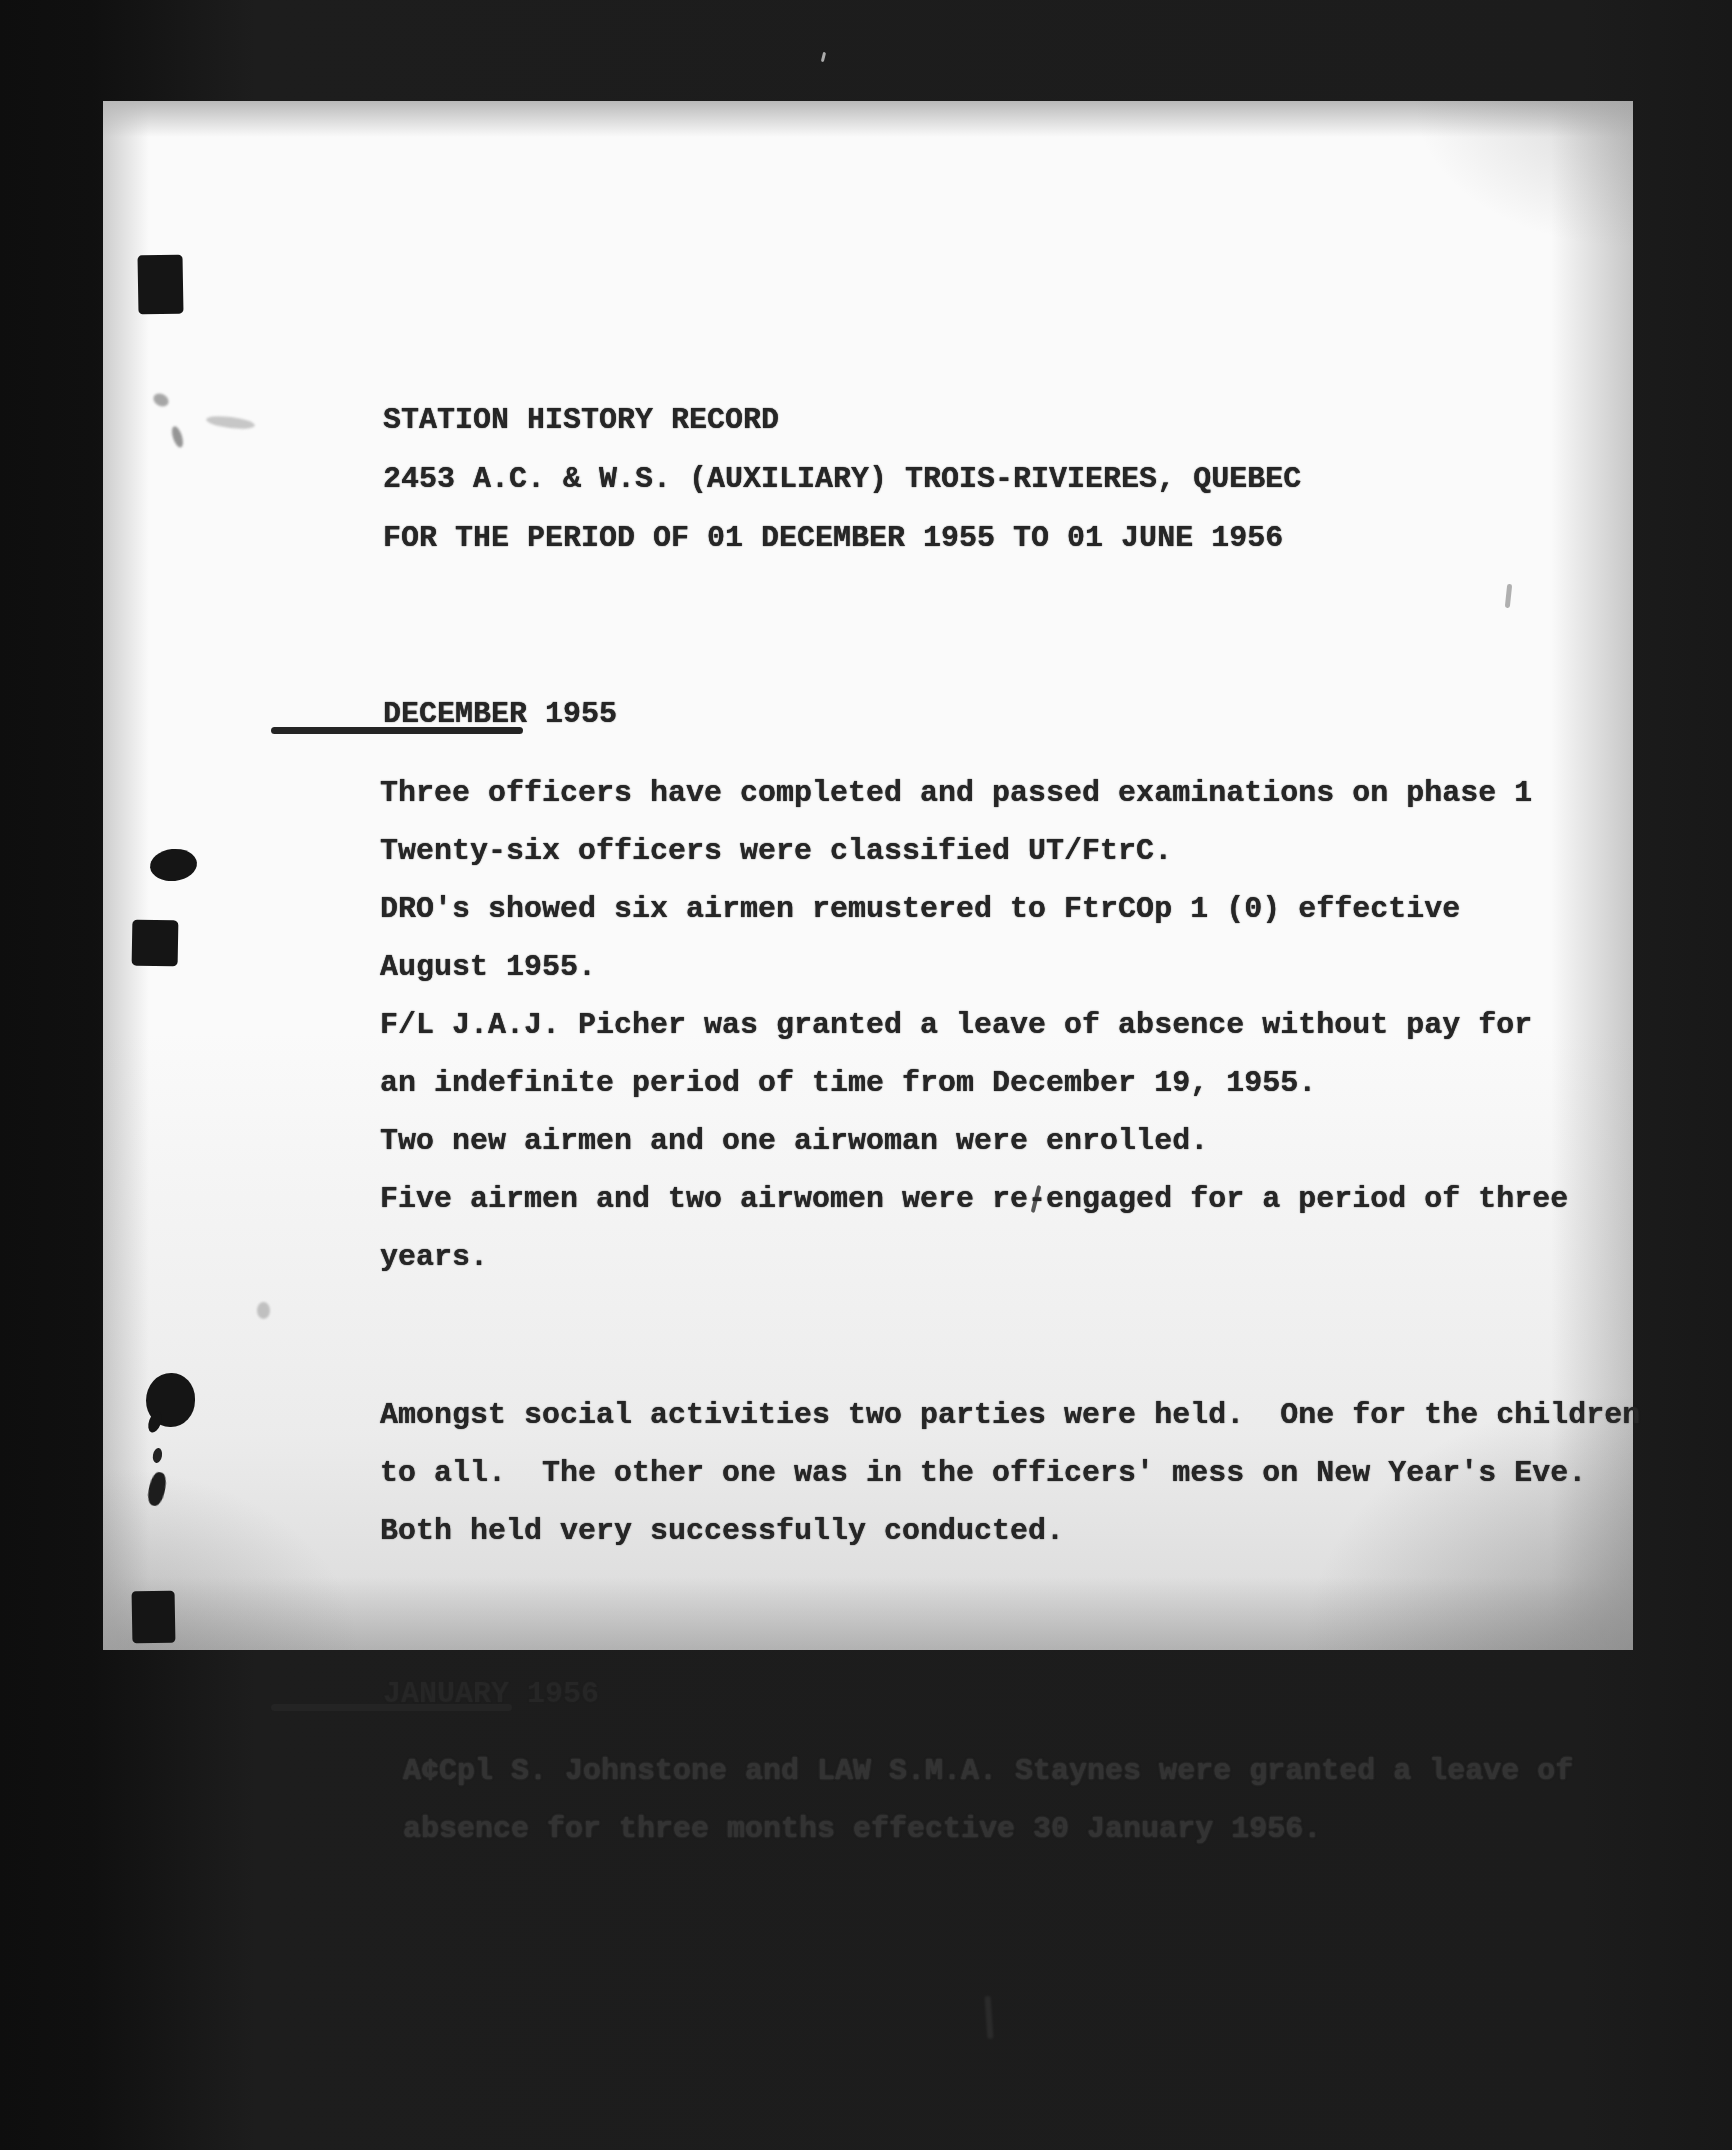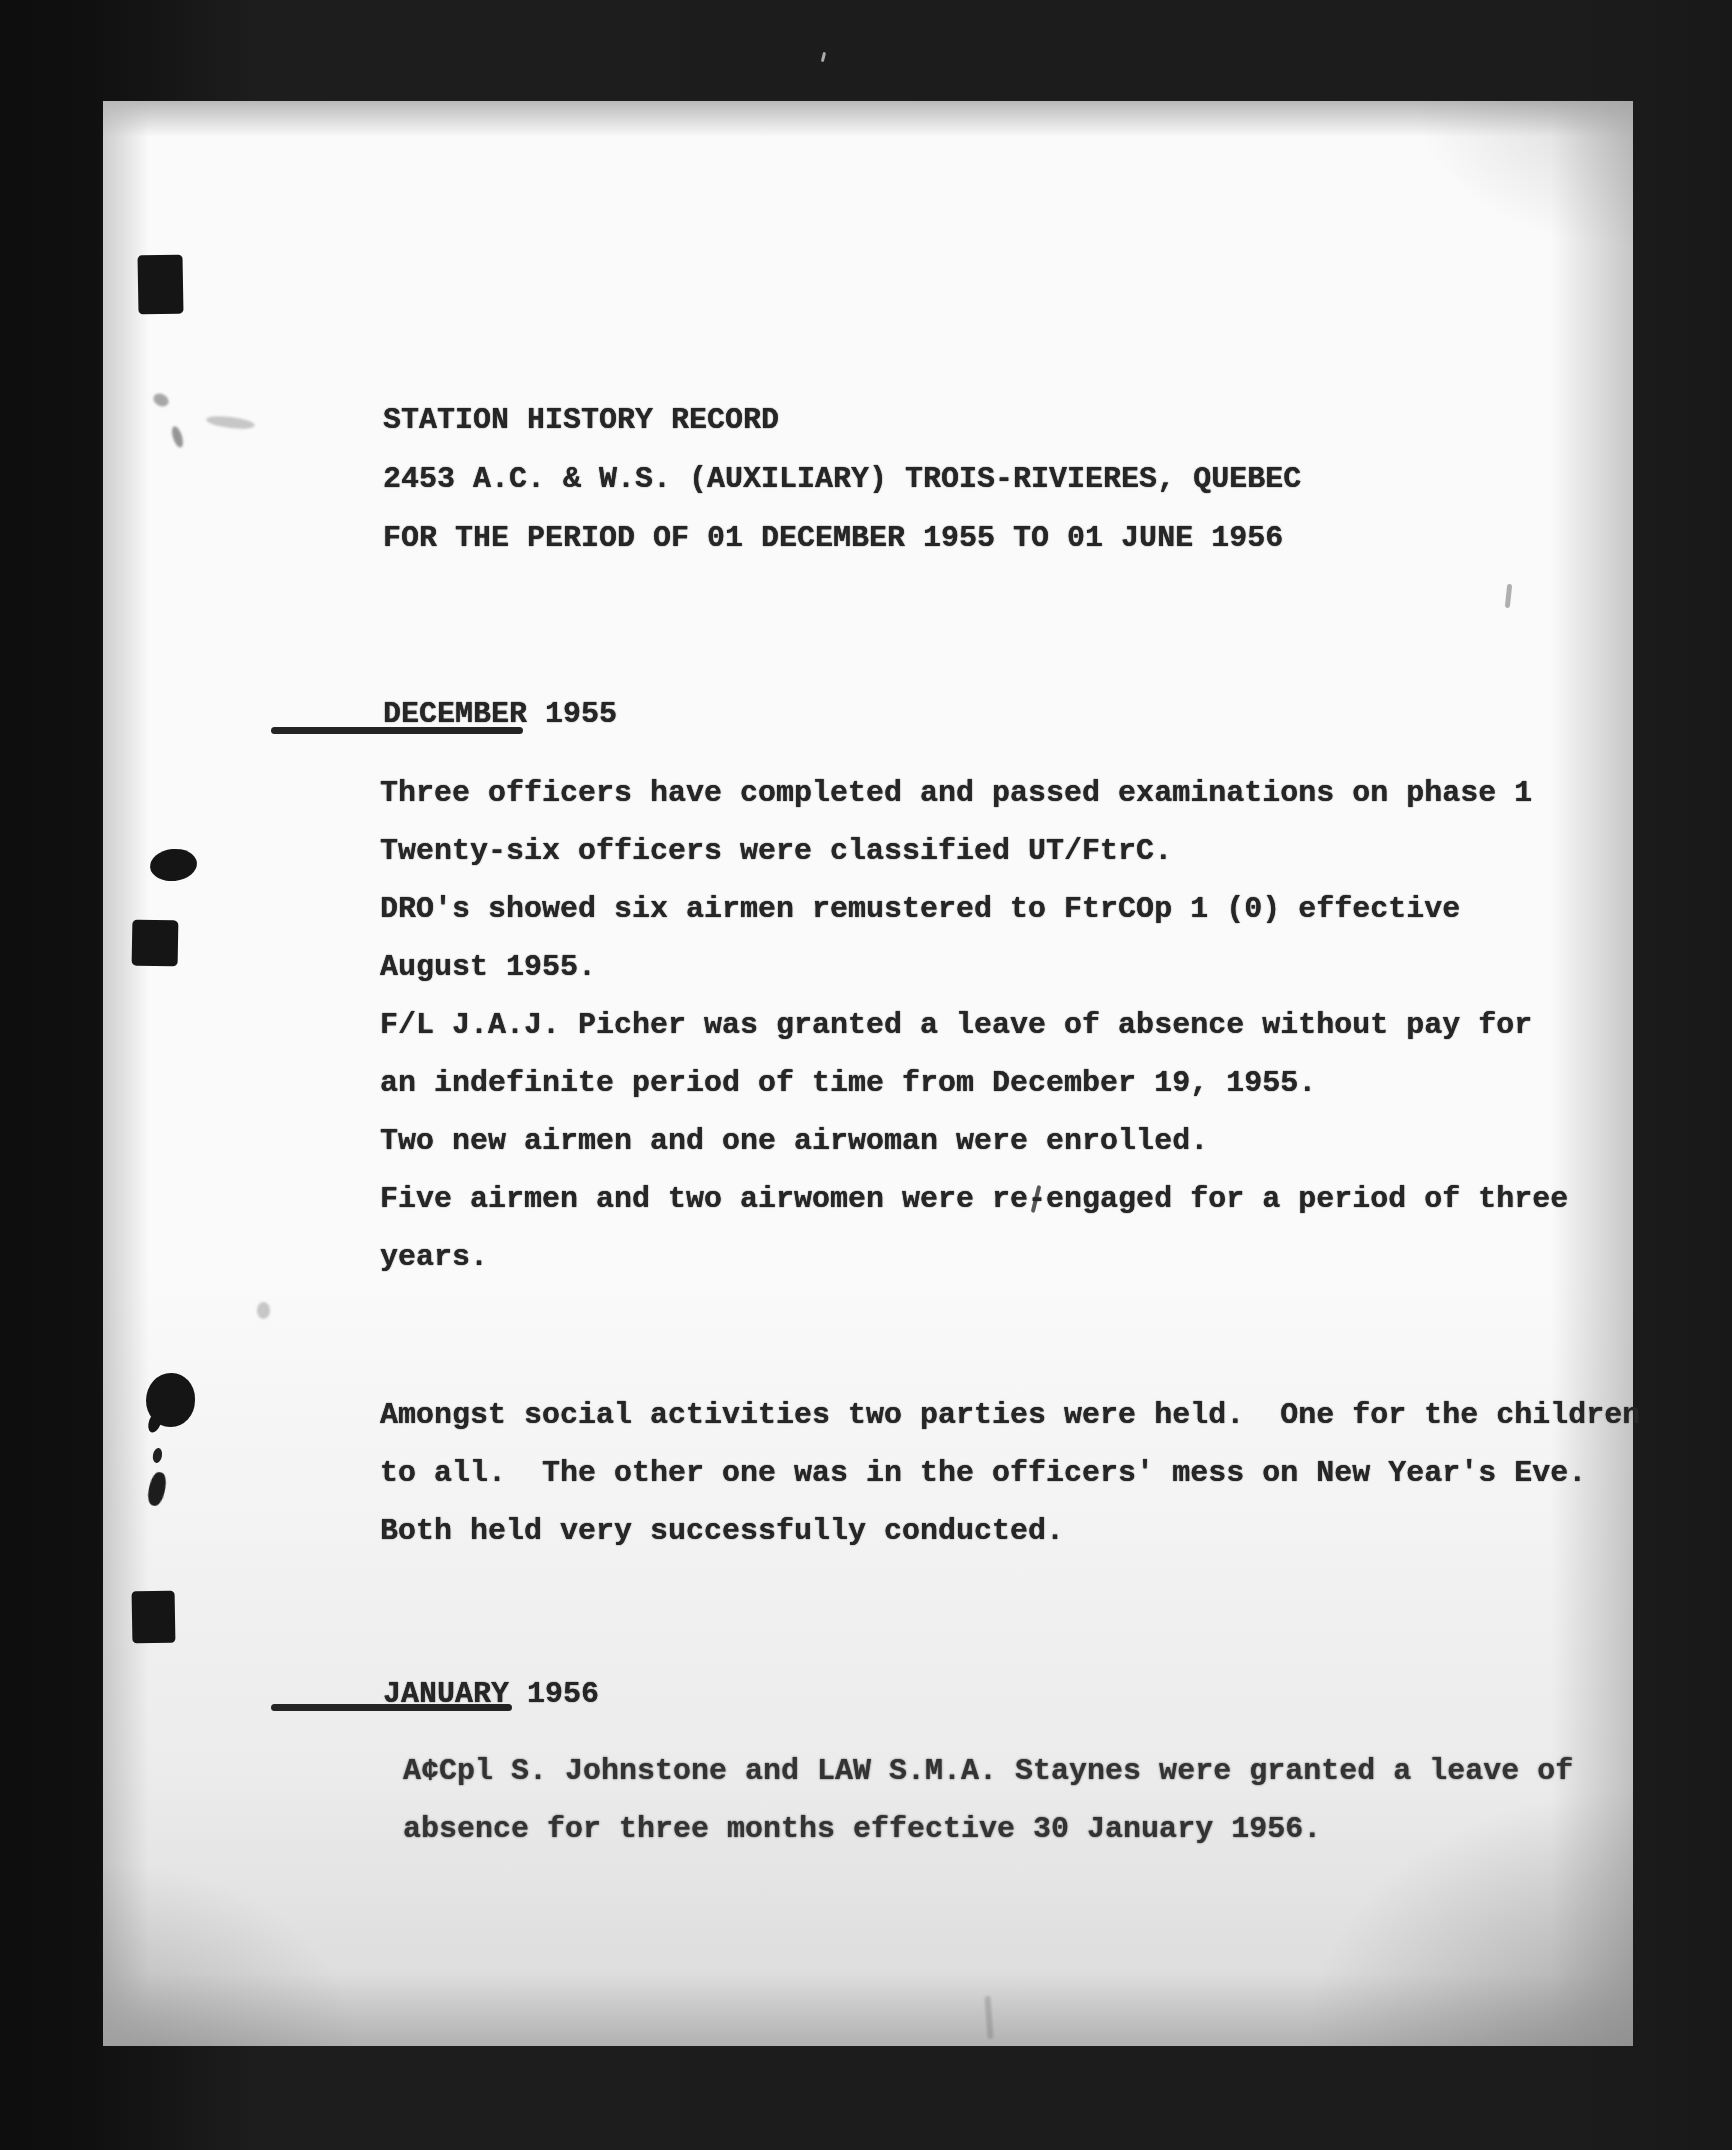--- a/index.html
+++ b/index.html
@@ -3,21 +3,21 @@
 <meta charset="utf-8">
 <style>
   html,body{margin:0;padding:0;}
   body{
     width:1732px;height:2151px;position:relative;overflow:hidden;
     background:linear-gradient(90deg,#0e0e0e 0px,#101010 91px,#1d1d1d 255px,#1c1c1c 1581px,#181818 100%);
     font-family:"Liberation Mono","DejaVu Sans Mono",monospace;
   }
   .scan{position:absolute;inset:0;}
   .page{
-    position:absolute;left:103px;top:101px;width:1530px;height:1945px;
+    position:absolute;left:103px;top:101px;width:1530px;height:1549px;
     background:
       radial-gradient(ellipse 547px 426px at 100% 100%, rgba(110,110,110,.50), rgba(110,110,110,0) 60%),
       radial-gradient(ellipse 426px 304px at 0% 100%, rgba(120,120,120,.40), rgba(120,120,120,0) 60%),
       radial-gradient(ellipse 365px 243px at 100% 0%, rgba(130,130,130,.30), rgba(130,130,130,0) 60%),
       linear-gradient(180deg, rgba(150,150,150,0) 60%, rgba(160,160,160,.16) 86%, rgba(140,140,140,.30) 100%),
       linear-gradient(180deg, #b9b9b9 0px, rgba(245,245,245,0) 36px),
       linear-gradient(90deg, #cdcdcd 0px, rgba(245,245,245,0) 46px),
       linear-gradient(270deg, #c6c6c6 0px, rgba(245,245,245,0) 82px),
       linear-gradient(0deg, #c2c2c2 0px, rgba(245,245,245,0) 73px),
       #fafafa;

